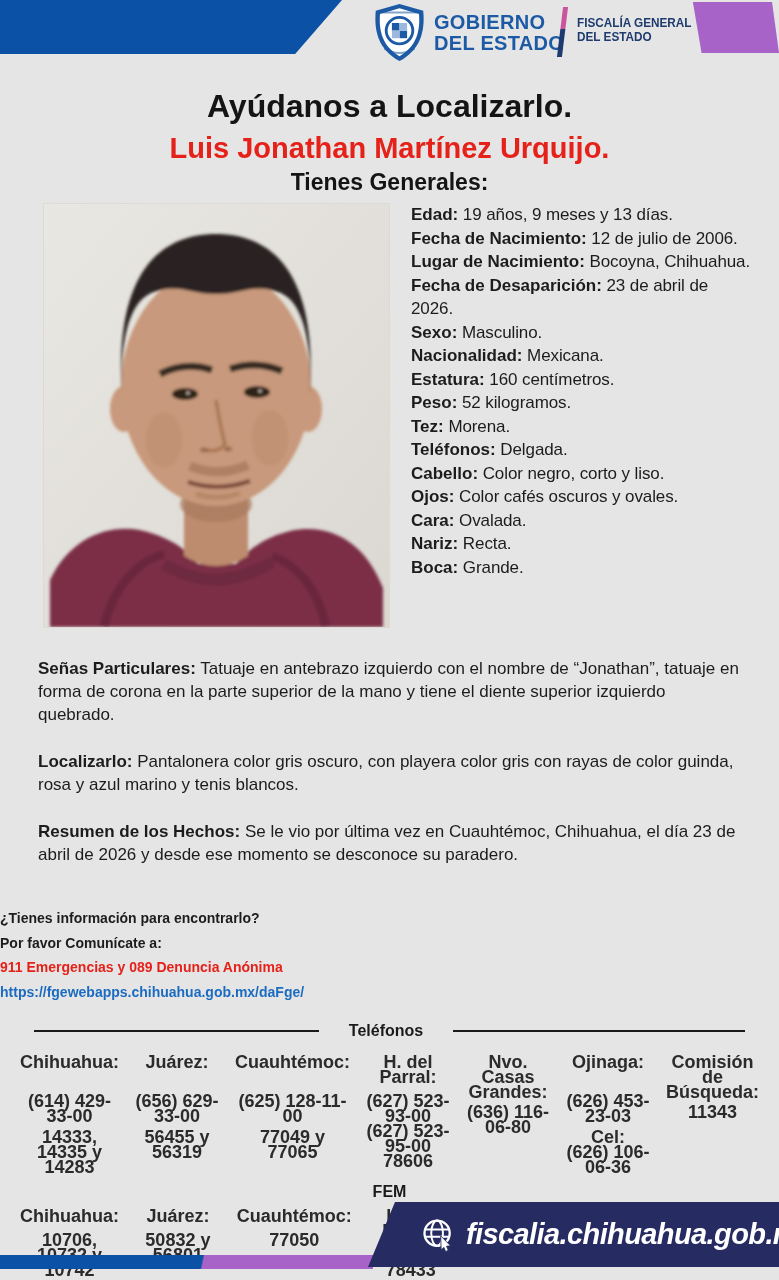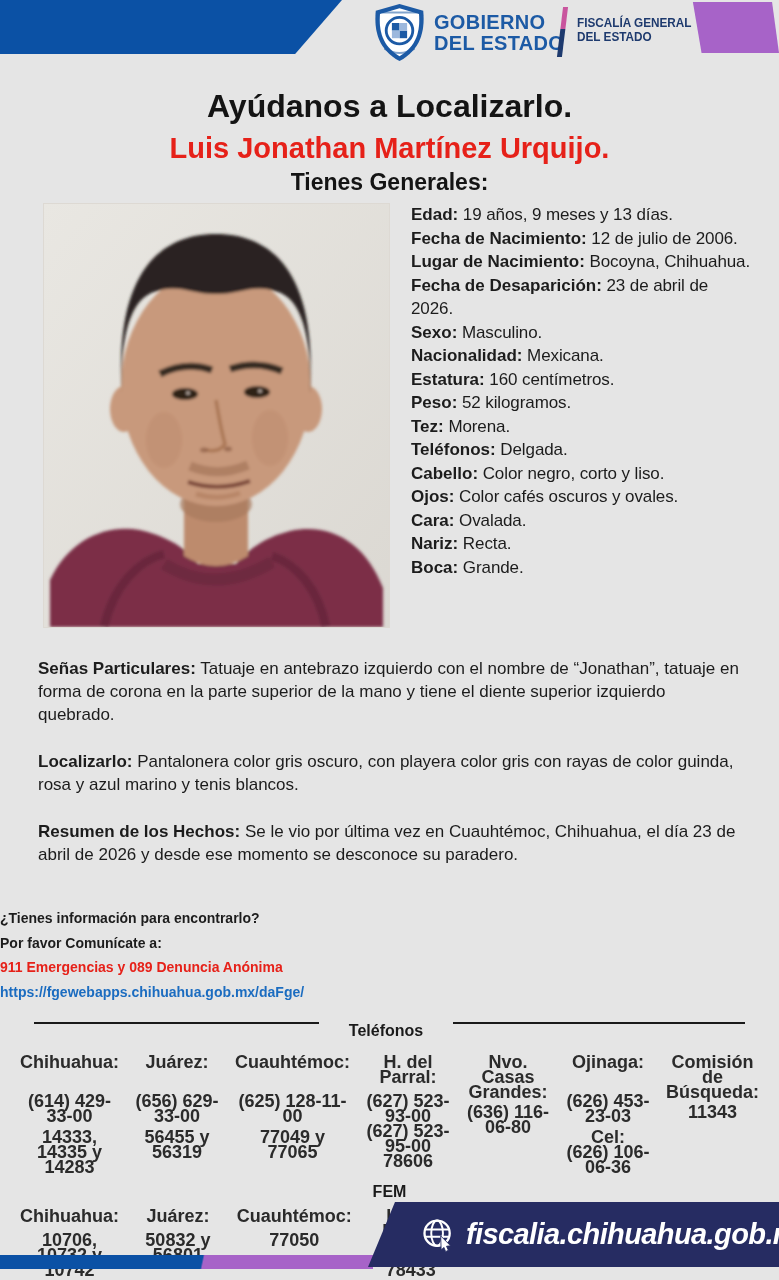--- a/index.html
+++ b/index.html
@@ -43,21 +43,21 @@
   .paras { margin:29px 36px 0 38px; font-size:17px; line-height:23px; }
   .paras p { margin:0 0 24px; }
 
   
   .contact { margin-top:40px; text-align:left; font-size:14px; font-weight:bold;
              line-height:24.5px; }
   .contact .c-emergency { color:#e62119; }
   .contact .c-url { color:#1b6cc0; }
 
   
-  .tel-head { display:flex; justify-content:center; margin-top:18px; }
+  .tel-head { display:flex; align-items:center; justify-content:center; margin-top:18px; }
   .tel-rule { height:2px; background:#1a1a1a; }
   .tel-rule.left  { width:285px; margin-right:30px; }
   .tel-rule.right { width:292px; margin-left:30px; }
   .tel-title { font-size:16px; font-weight:bold; color:#1a1a1a; }
   .tel-grid, .fem-grid { display:grid; grid-template-columns:repeat(7,1fr);
             column-gap:16px; padding:0 20px; text-align:center;
             font-size:18px; font-weight:bold; color:#2b2b2b; }
   .tel-grid { margin-top:15px; }
   .tg-hdr { min-height:34px; line-height:15px; white-space:pre-line; }
   .tg-l1  { margin-top:5px; min-height:36px; line-height:15px; white-space:pre-line;text-align:center; }

